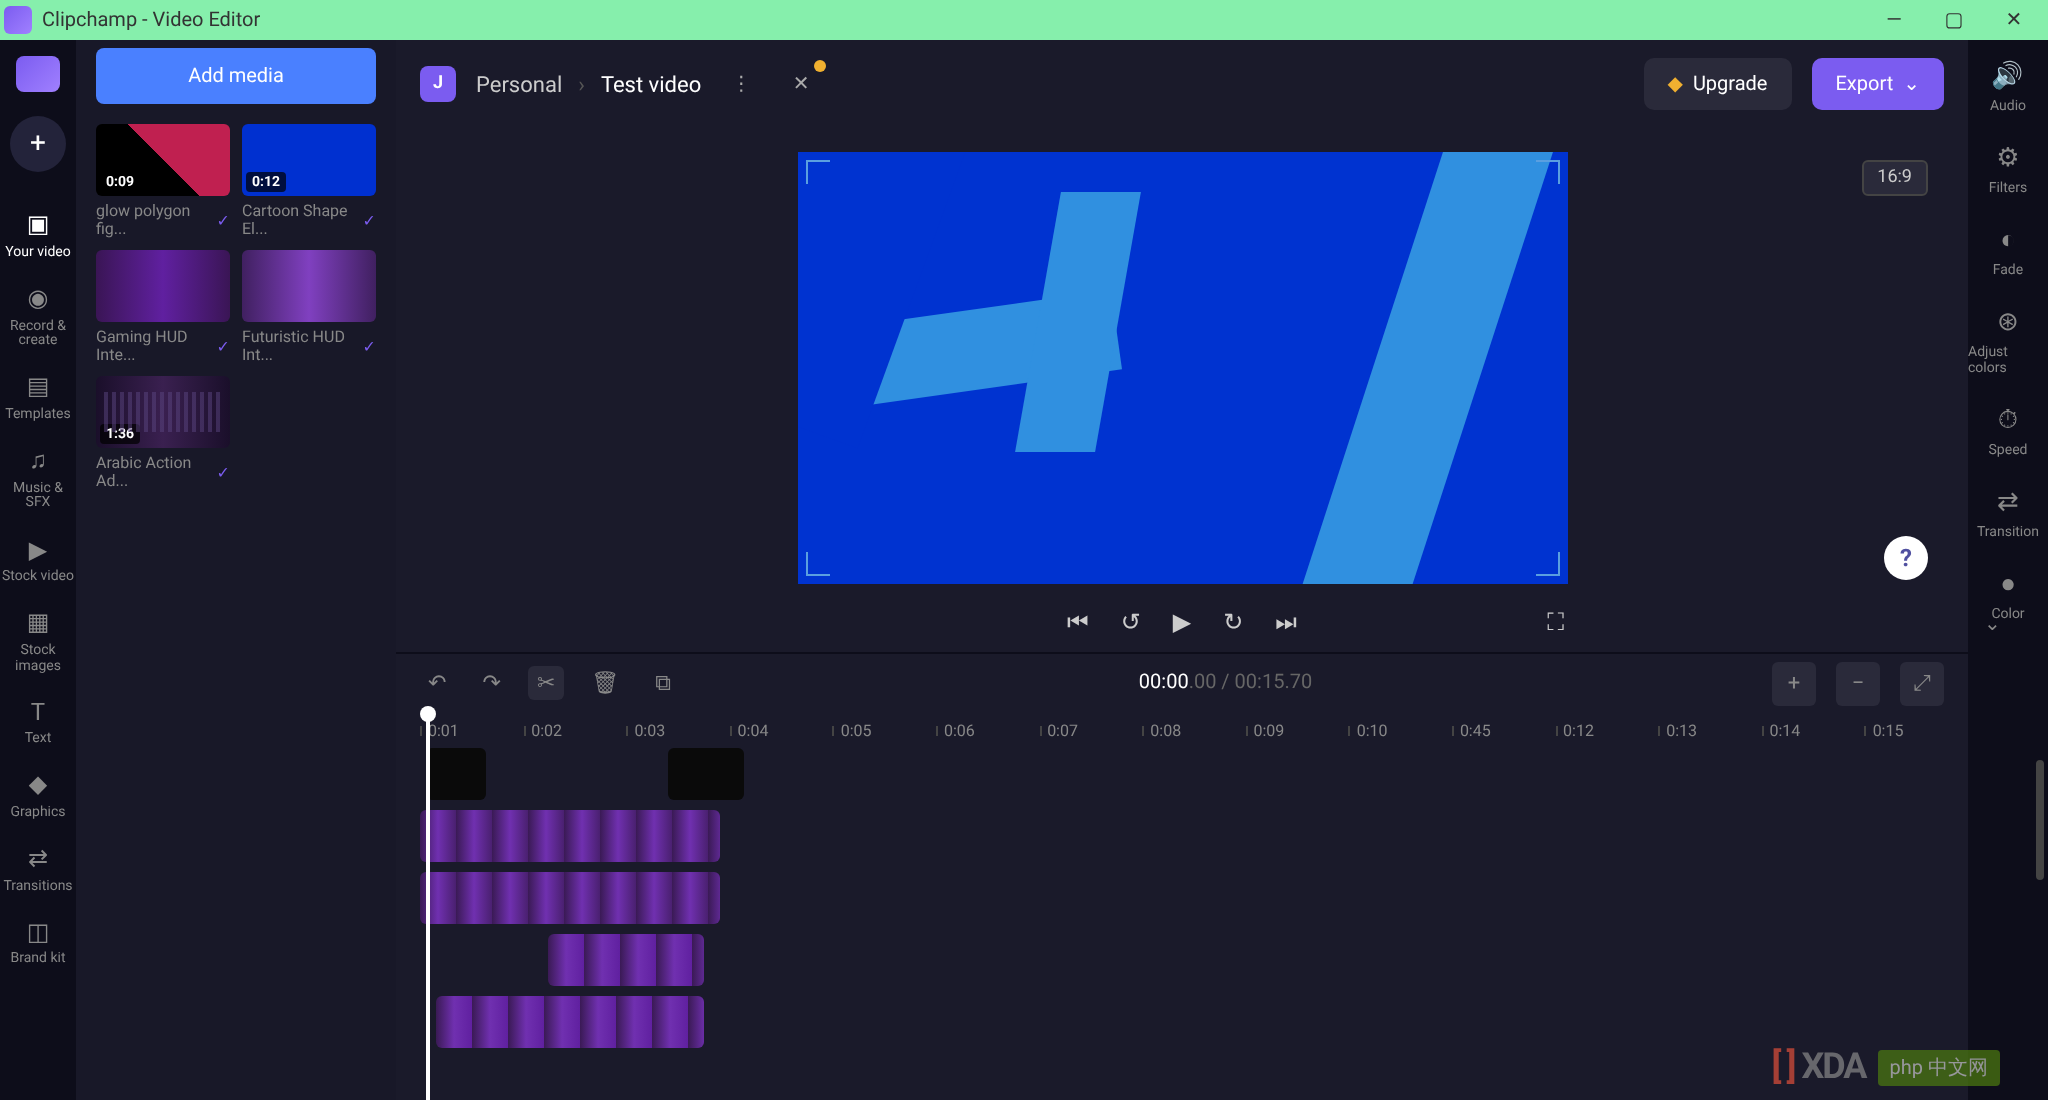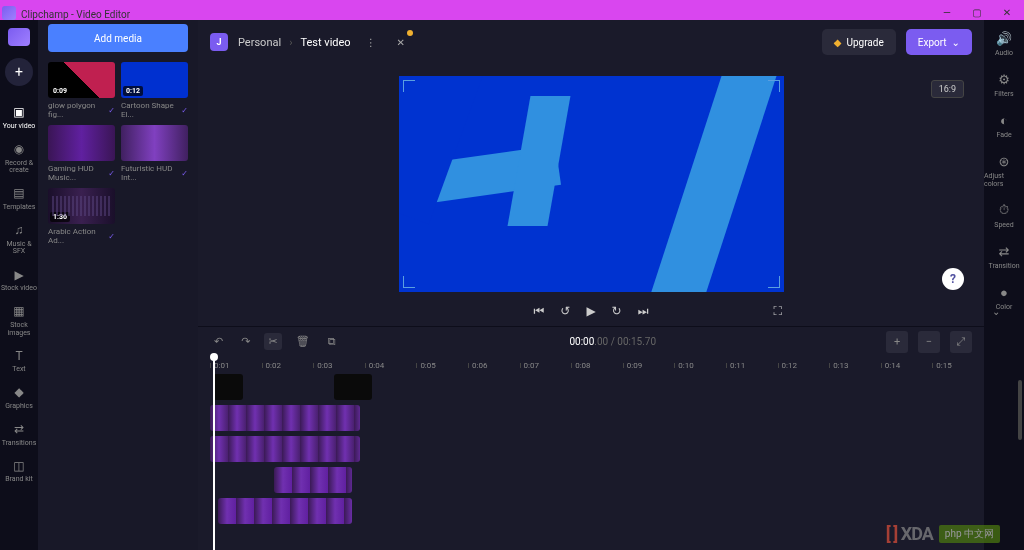--- a/index.html
+++ b/index.html
@@ -1,17 +1,17 @@
 <!DOCTYPE html>
 <html><head>
 <meta charset="utf-8">
 <style>
 *{margin:0;padding:0;box-sizing:border-box;font-family:-apple-system,BlinkMacSystemFont,"Segoe UI",Roboto,sans-serif;}
 body{background:#0d0d1a;color:#aaa;font-size:10px;width:1024px;height:550px;overflow:hidden;position:relative;}
-.titlebar{height:20px;background:#d946ef;display:flex;align-items:flex-end;padding:0 2px;font-size:10px;color:#333;}
+.titlebar{height:20px;background:#86efac;display:flex;align-items:center;padding:0 2px;font-size:10px;color:#333;}
 .titlebar .icon{width:14px;height:14px;background:linear-gradient(135deg,#7b5cf0,#a080ff);border-radius:3px;margin-right:5px;}
 .titlebar .spacer{flex:1;}
 .titlebar .winbtn{width:30px;height:16px;display:flex;align-items:center;justify-content:center;cursor:pointer;font-size:10px;}
 .app{display:flex;height:530px;}
 .leftbar{width:38px;background:#0d0d1a;display:flex;flex-direction:column;align-items:center;padding-top:8px;}
 .logo{width:22px;height:18px;background:linear-gradient(135deg,#7b5cf0,#a080ff);border-radius:4px;margin-bottom:12px;}
 .addcircle{width:28px;height:28px;background:#23233a;border-radius:50%;display:flex;align-items:center;justify-content:center;color:#fff;font-size:14px;margin-bottom:14px;cursor:pointer;}
 .navitem{width:38px;display:flex;flex-direction:column;align-items:center;padding:6px 0;cursor:pointer;font-size:7px;color:#888;text-align:center;line-height:1.1;}
 .navitem.active{color:#fff;}
 .navitem .navicon{width:14px;height:14px;margin-bottom:3px;display:flex;align-items:center;justify-content:center;font-size:12px;}
@@ -164,21 +164,21 @@
             <span class="dur">0:12</span>
           </div>
           <div class="label">
             <span>Cartoon Shape El...</span>
             <span class="check">✓</span>
           </div>
         </div>
         <div class="mediaitem">
           <div class="thumb t3"></div>
           <div class="label">
-            <span>Gaming HUD Music...</span>
+            <span>Gaming HUD Inte...</span>
             <span class="check">✓</span>
           </div>
         </div>
         <div class="mediaitem">
           <div class="thumb t4"></div>
           <div class="label">
             <span>Futuristic HUD Int...</span>
             <span class="check">✓</span>
           </div>
         </div>
@@ -262,21 +262,21 @@
     <div class="tick">0:01</div>
         <div class="tick">0:02</div>
         <div class="tick">0:03</div>
         <div class="tick">0:04</div>
         <div class="tick">0:05</div>
         <div class="tick">0:06</div>
         <div class="tick">0:07</div>
         <div class="tick">0:08</div>
         <div class="tick">0:09</div>
         <div class="tick">0:10</div>
-        <div class="tick">0:11</div>
+        <div class="tick">0:45</div>
         <div class="tick">0:12</div>
         <div class="tick">0:13</div>
         <div class="tick">0:14</div>
         <div class="tick">0:15</div>
       </div>
 
     <div class="timeline">
       <div class="track">
         <div class="clip dark" style="left:3px;width:30px"></div>
         <div class="clip dark" style="left:124px;width:38px"></div>

